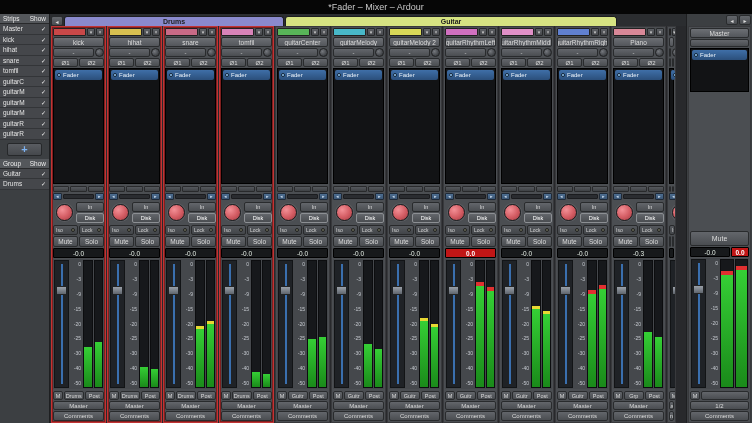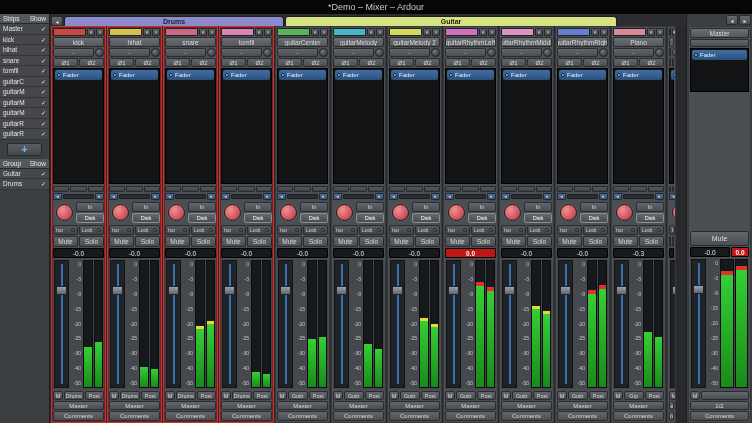--- a/index.html
+++ b/index.html
@@ -115,21 +115,21 @@
   .master-icons { height:12px; display:flex; justify-content:flex-end; gap:1px; padding-top:1px; }
   .master-strip { flex:1; display:flex; flex-direction:column; background:#4b4e52; border:1px solid #38393c; min-height:0; }
   .spacer { flex:1; }
   .mute-big { flex:1; height:15px; font-size:7px; }
   .peak-box { flex:0 0 18px; }
 </style>
 </head>
 <body>
 
 <div class="titlebar">
-  <span>*Demo – Mixer – Ardour</span>
+  <span>*Fader – Mixer – Ardour</span>
 </div>
 
 <div class="main">
 
   <div class="sidebar">
     <div class="side-header">
       <span>Strips</span>
       <span>Show</span>
     </div>
     <div id="strip-list">

